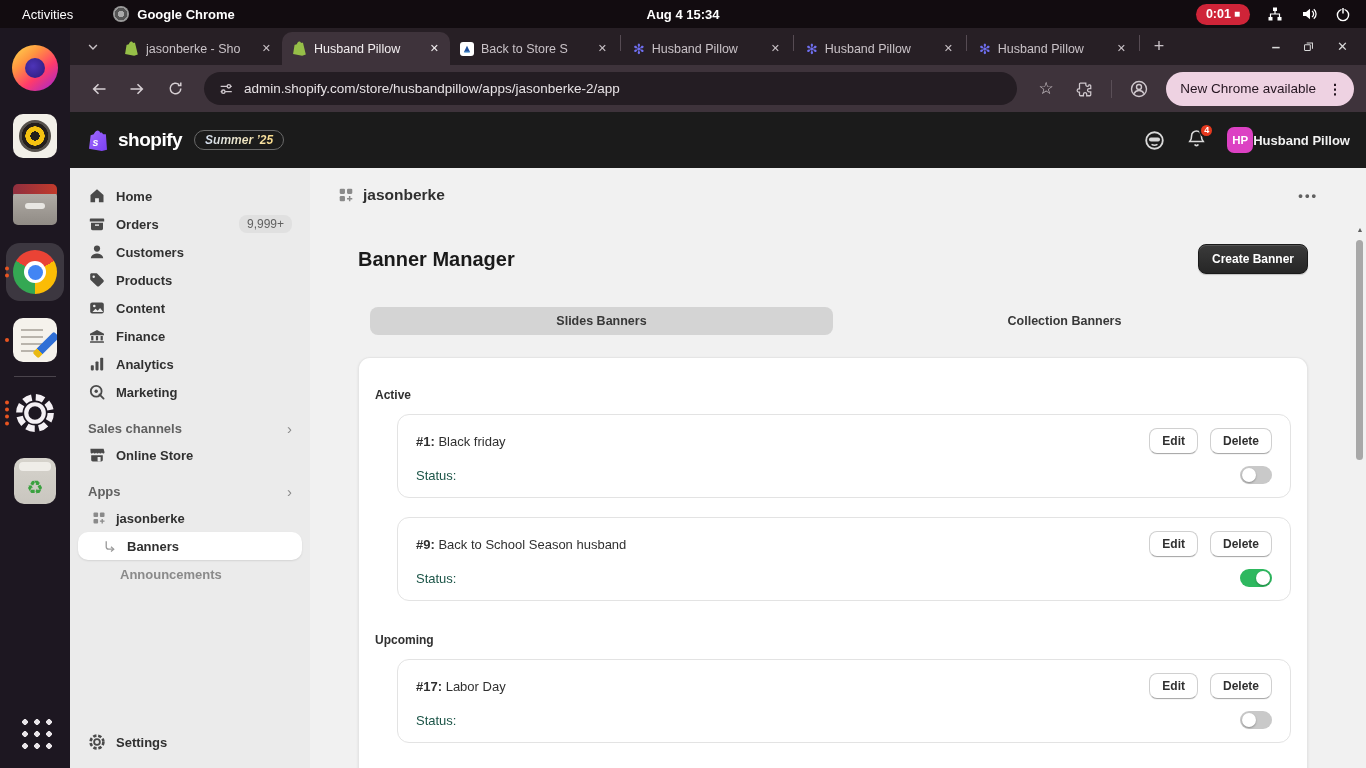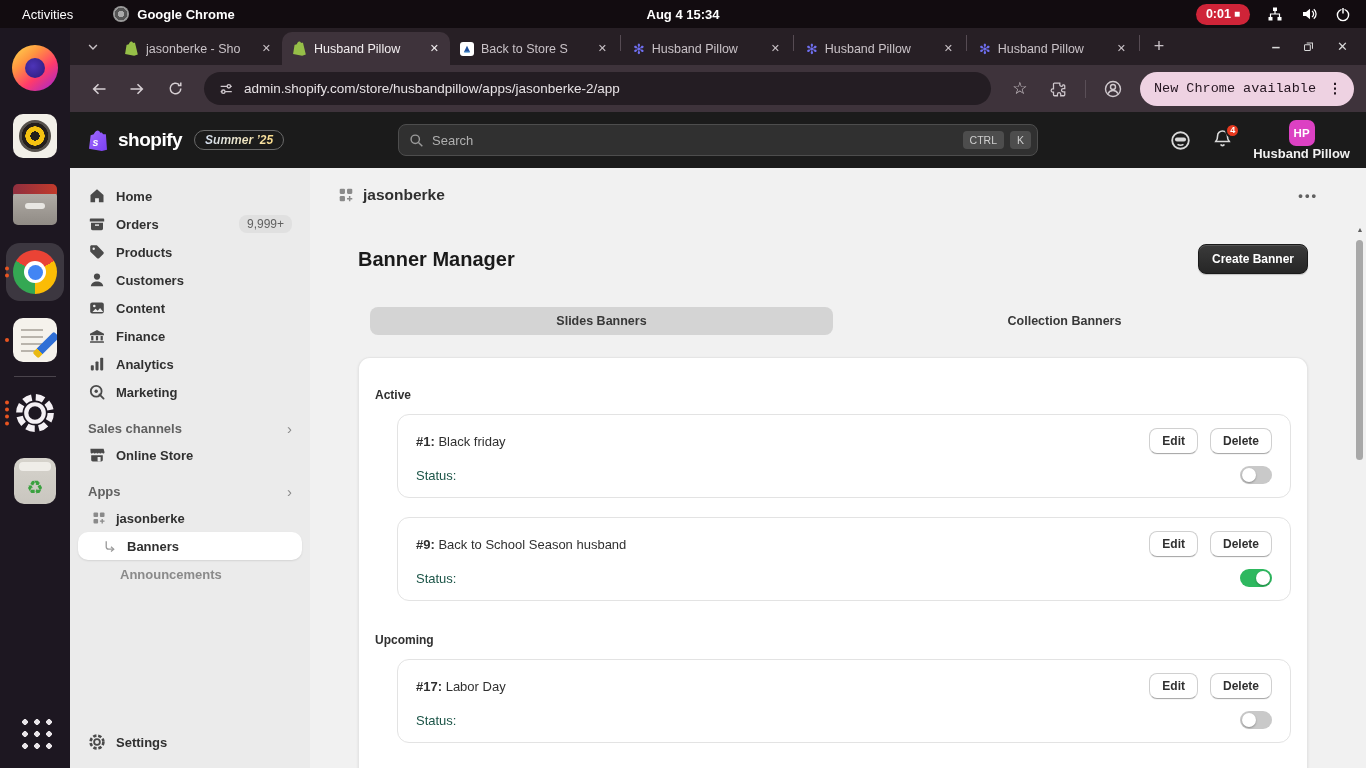--- a/index.html
+++ b/index.html
@@ -80,21 +80,21 @@
   .win-min { font-size:15px; font-weight:700; }
   .win-close { font-size:13px; }
 
   .toolbar { height:47px; background:#3e333b; display:flex; align-items:center; padding:0 12px; gap:4px; flex:none; }
   .nav-btn { width:34px; height:34px; border-radius:50%; display:flex; align-items:center; justify-content:center; flex:none; }
   .urlbar { flex:1; height:33px; background:#241d23; border-radius:17px; margin:0 8px; display:flex;
     align-items:center; gap:10px; padding:0 14px; color:#e7e2e5; font-size:13.5px; }
   .url-text { white-space:nowrap; overflow:hidden; }
   .tool-sep { width:1px; height:18px; background:#5a4f57; margin:0 6px; }
   .update-pill { height:34px; background:#eed2e2; border-radius:17px; display:flex; align-items:center;
-    gap:8px; padding:0 8px 0 14px; margin-left:6px; color:#241520; font-size:13.5px;font-family:Liberation Mono, monospace; }
+    gap:8px; padding:0 8px 0 14px; margin-left:6px; color:#241520; font-size:13.5px; }
   .update-kebab { font-size:14px; font-weight:700; padding:0 4px; }
 
   
   .viewport { flex:1; display:flex; flex-direction:column; background:#f1f1f1; overflow:hidden; }
   .sf-topbar { height:56px; background:#1b1b1b; display:flex; align-items:center; padding:0 16px; flex:none; }
   .sf-logo { display:flex; align-items:center; gap:8px; width:312px; flex:none; }
   .sf-logo-word { color:#fff; font-size:19px; font-weight:700; letter-spacing:-.5px; }
   .sf-edition { margin-left:4px; border:1px solid #6a6a6a; border-radius:12px; padding:2px 10px;
     font-style:italic; font-weight:700; font-size:12px;
     background:linear-gradient(90deg,#cfe0ff 0%,#f3e4b6 65%,#ffd977 100%);
@@ -103,21 +103,21 @@
     display:flex; align-items:center; gap:8px; padding:0 6px 0 10px; }
   .sf-search input { flex:1; background:transparent; border:none; outline:none; color:#e3e3e3; font-size:13px; font-family:inherit; }
   .sf-search input::placeholder { color:#b0b0b0; }
   .kbd { background:#4d4d4d; color:#cfcfcf; border-radius:4px; font-size:10.5px; padding:3px 7px; }
   .kbd + .kbd { margin-left:-2px; }
   .sf-top-right { margin-left:auto; display:flex; align-items:center; gap:20px; }
   .bell-wrap { position:relative; }
   .bell-badge { position:absolute; top:-5px; right:-7px; min-width:15px; height:15px; border-radius:8px;
     background:#e6391f; border:2px solid #1b1b1b; color:#fff; font-size:9px; font-weight:700;
     display:flex; align-items:center; justify-content:center; padding:0 2px; }
-  .sf-account { display:flex; align-items:center; gap:0;flex-direction:column; }
+  .sf-account { display:flex; align-items:center; gap:0; }
   .sf-avatar { width:26px; height:26px; border-radius:7px; background:#dc41c3; color:#fff; font-size:11.5px;
     font-weight:700; display:flex; align-items:center; justify-content:center; }
   .sf-store { color:#f1f1f1; font-size:13px; font-weight:700; }
 
   .sf-body { flex:1; display:flex; overflow:hidden; }
   
   .sf-sidebar { width:240px; background:#ebebeb; padding-top:14px; display:flex; flex-direction:column; flex:none; }
   .nav-item { display:flex; align-items:center; gap:10px; height:28px; margin:0 8px; padding:0 10px;
     border-radius:10px; font-size:13px; font-weight:700; color:#303030; flex:none; }
   .nav-item svg { flex:none; }
@@ -376,29 +376,20 @@
                   <stop offset="0" stop-color="#a06bff"></stop>
                   <stop offset="1" stop-color="#7b3ff2"></stop>
                 </linearGradient>
               </defs>
             <path d="M16.6 5.6c0-.2-.2-.3-.3-.3l-1.9-.1-1.4-1.4c-.1-.1-.3-.2-.5-.1l-.7.2C11.4 2.7 10.7 2 9.7 2 8 2 6.9 4 6.5 5.2l-2 .6c-.6.2-.6.2-.7.8L2.5 17.2l10.7 2 4.3-1z" fill="url(#bagg)"></path>
             <text x="8" y="14.6" font-size="9" font-weight="bold" font-style="italic" fill="#fff" text-anchor="middle" font-family="Liberation Sans, sans-serif">s</text>
           </svg>
           <span class="sf-logo-word">shopify</span>
           <span class="sf-edition">Summer ’25</span>
         </div>
-        <div class="sf-search">
-          <svg width="15" height="15" viewBox="0 0 18 18">
-            <circle cx="7.5" cy="7.5" r="5" fill="none" stroke="#9a9a9a" stroke-width="1.7"></circle>
-            <path d="M11.4 11.4 16 16" stroke="#9a9a9a" stroke-width="1.7"></path>
-          </svg>
-          <input placeholder="Search" style="">
-          <span class="kbd">CTRL</span>
-          <span class="kbd">K</span>
-        </div>
         <div class="sf-top-right">
           <svg width="23" height="23" viewBox="0 0 20 20">
             <circle cx="10" cy="10" r="7.2" fill="none" stroke="#d9d9d9" stroke-width="1.6"></circle>
             <rect x="5.2" y="7.4" width="9.6" height="3.4" rx="1.7" fill="#d9d9d9"></rect>
             <path d="M7.4 13.4c1.6 1 3.6 1 5.2 0" fill="none" stroke="#d9d9d9" stroke-width="1.3"></path>
           </svg>
           <span class="bell-wrap">
             <svg width="21" height="21" viewBox="0 0 20 20">
               <path d="M10 2.8a4.7 4.7 0 0 0-4.7 4.7c0 3.5-1.2 4.5-1.7 5.3h12.8c-.5-.8-1.7-1.8-1.7-5.3A4.7 4.7 0 0 0 10 2.8z" fill="none" stroke="#d9d9d9" stroke-width="1.5"></path>
               <path d="M8.3 15.6a1.8 1.8 0 0 0 3.4 0" fill="none" stroke="#d9d9d9" stroke-width="1.5"></path>
@@ -425,31 +416,31 @@
             <svg width="18" height="18" viewBox="0 0 18 18">
                 <path fill="#4a4a4a" d="M2.6 3.4h12.8c.5 0 .8.3.8.8v2.4H1.8V4.2c0-.5.3-.8.8-.8z"></path>
                 <path fill="#4a4a4a" d="M3 7.8h12v5.8c0 .9-.7 1.6-1.6 1.6H4.6c-.9 0-1.6-.7-1.6-1.6zM7 9.6h4v1.3H7z"></path>
                 <path fill="#ebebeb" d="M7 9.4h4v1.4H7z"></path>
               </svg>
             <span>Orders</span>
             <span class="nav-badge">9,999+</span>
           </div>
           <div class="nav-item">
             <svg width="18" height="18" viewBox="0 0 18 18">
+                <circle cx="9" cy="5.6" r="3.1" fill="#4a4a4a"></circle>
+                <path fill="#4a4a4a" d="M9 10.4c3.3 0 5.9 1.9 6.2 4.8H2.8c.3-2.9 2.9-4.8 6.2-4.8z"></path>
+              </svg>
+            <span>Customers</span>
+          </div>
+          <div class="nav-item">
+            <svg width="18" height="18" viewBox="0 0 18 18">
                 <path fill="#4a4a4a" d="M2.2 3.6c0-.8.6-1.4 1.4-1.4h4.5c.4 0 .7.1 1 .4l6.3 6.3c.5.5.5 1.4 0 2l-4.3 4.3c-.6.5-1.5.5-2 0L2.6 8.9a1.4 1.4 0 0 1-.4-1z"></path>
                 <circle cx="5.7" cy="5.7" r="1.2" fill="#ebebeb"></circle>
               </svg>
             <span>Products</span>
-          </div>
-          <div class="nav-item">
-            <svg width="18" height="18" viewBox="0 0 18 18">
-                <circle cx="9" cy="5.6" r="3.1" fill="#4a4a4a"></circle>
-                <path fill="#4a4a4a" d="M9 10.4c3.3 0 5.9 1.9 6.2 4.8H2.8c.3-2.9 2.9-4.8 6.2-4.8z"></path>
-              </svg>
-            <span>Customers</span>
           </div>
           <div class="nav-item">
             <svg width="18" height="18" viewBox="0 0 18 18">
                 <rect x="2.2" y="3.4" width="13.6" height="11.2" rx="2" fill="#4a4a4a"></rect>
                 <circle cx="6.3" cy="7" r="1.3" fill="#ebebeb"></circle>
                 <path d="M4.4 13l3.1-3.3 2.2 2 2.4-2.8 3.1 4.1z" fill="#ebebeb"></path>
               </svg>
             <span>Content</span>
           </div>
           <div class="nav-item">

